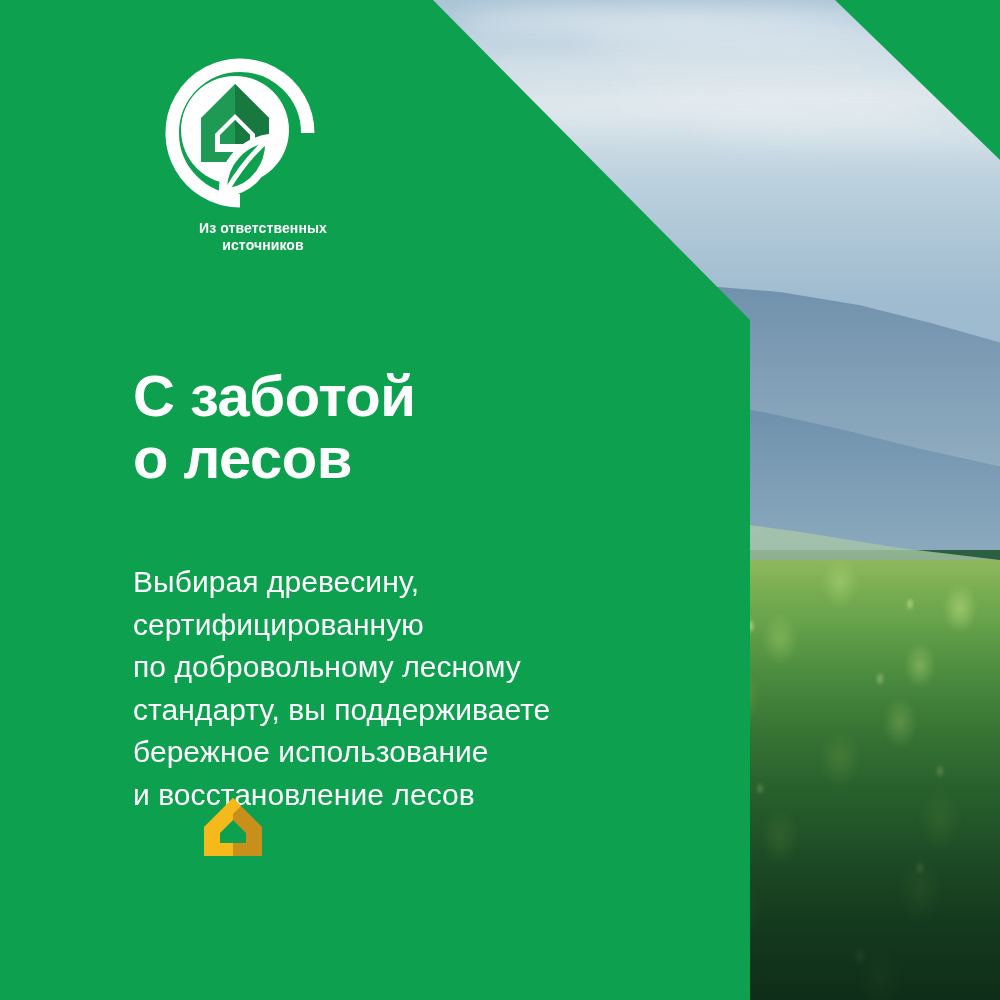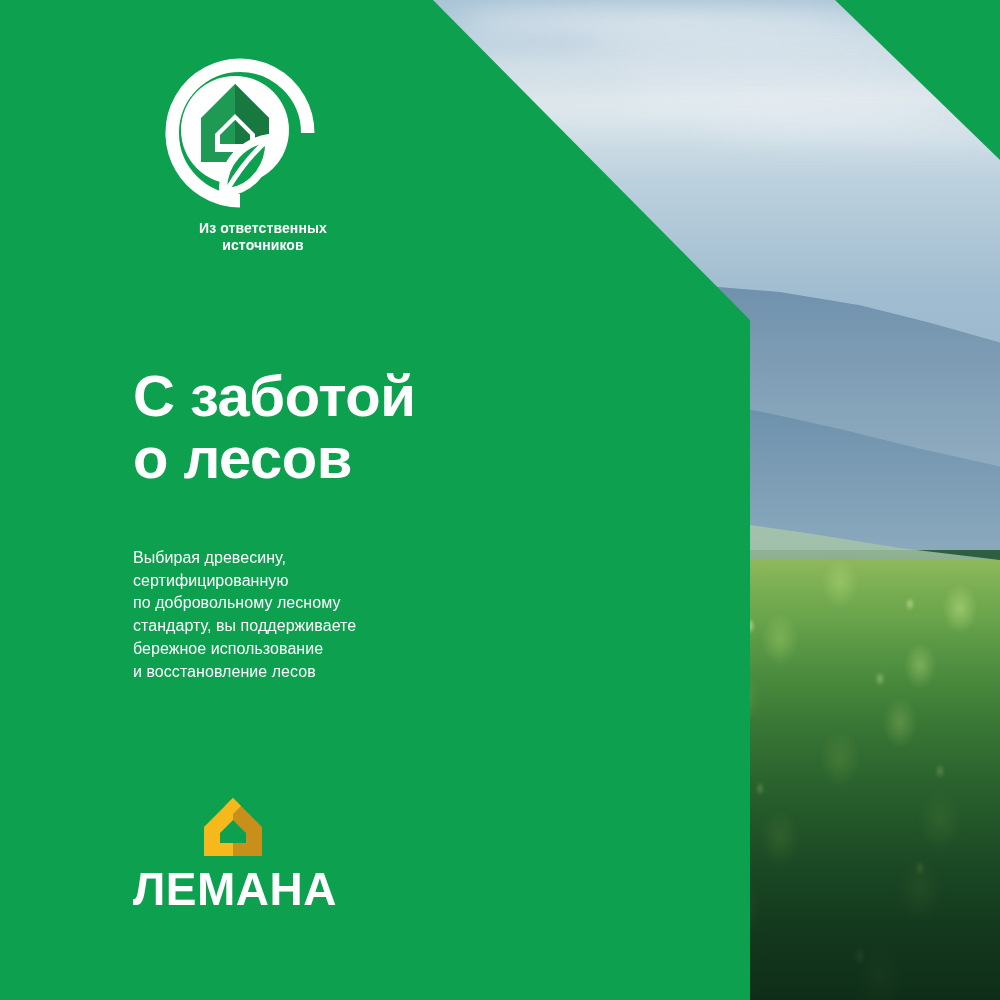--- a/index.html
+++ b/index.html
@@ -260,21 +260,21 @@
     letter-spacing: -0.5px;
     white-space: pre-line;
   }
 
   
   .body-copy {
     position: absolute;
     left: 133px;
     top: 531px;
     color: #ffffff;
-    font-size: 16px;
+    font-size: 30px;
     font-weight: 400;
     line-height: 1.42;
     letter-spacing: 0.05px;
     white-space: pre-line;
   }
 
   
   .brand {
     position: absolute;
     left: 133px;
@@ -376,17 +376,16 @@
 
         <path d="M33 2 L4 31 L4 60 L20 60 L20 37 L33 24 Z" fill="#f5b91c"></path>
 
         <path d="M33 2 L62 31 L62 60 L46 60 L46 37 L33 24 Z" fill="#c8901a"></path>
 
         <path d="M4 47 L33 47 L33 60 L4 60 Z" fill="#f5b91c"></path>
         <path d="M33 47 L62 47 L62 60 L33 60 Z" fill="#c8901a"></path>
 
         <path d="M33 2 L41 10 L33 18 L25 10 Z" fill="#f5b91c"></path>
       </svg>
-      <div class="brand-word">ЛЕМАНА</div>
     </div>
 
   </div>
 </div>
 
 </body></html>

